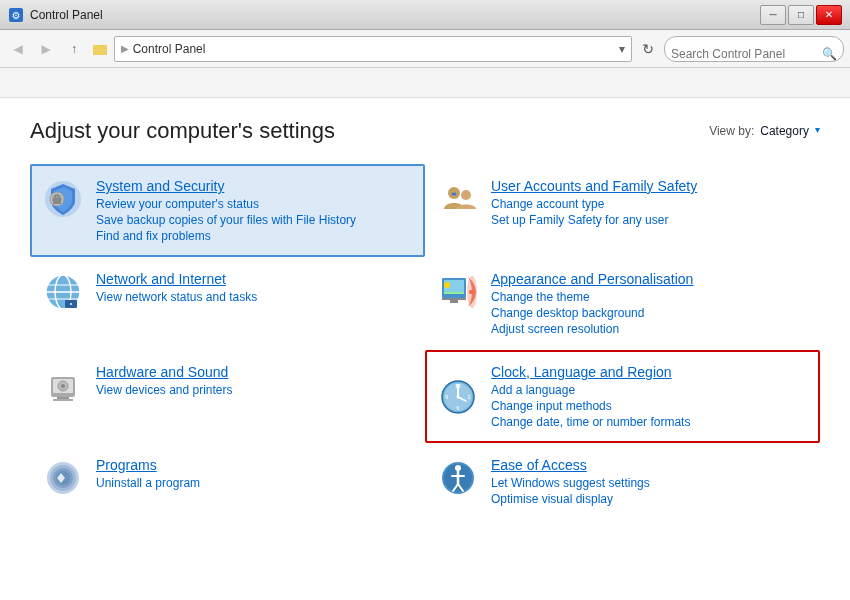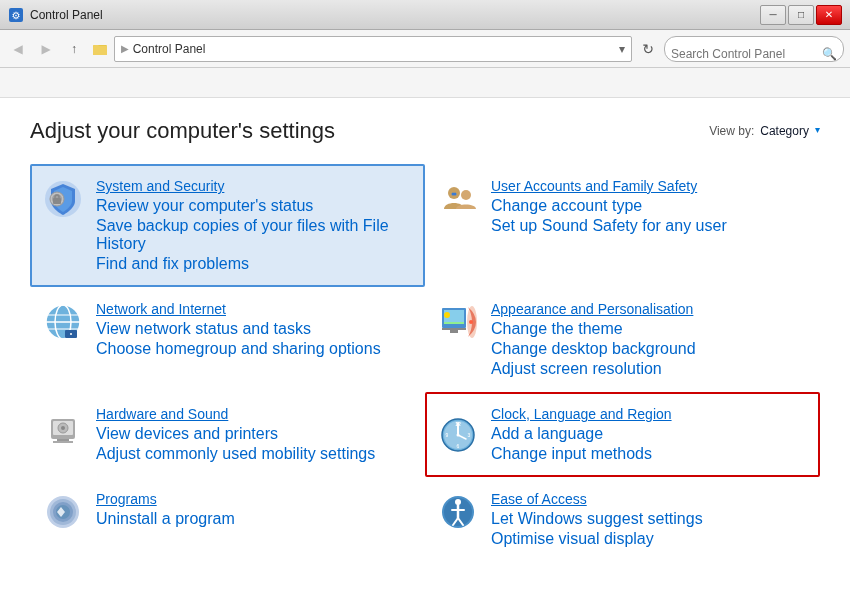--- a/index.html
+++ b/index.html
@@ -230,21 +230,21 @@
     .cat-title {
       font-size: 14px;
       color: #0066cc;
       text-decoration: underline;
       cursor: pointer;
       display: block;
       margin-bottom: 3px;
     }
     .cat-link {
       display: block;
-      font-size: 16px;
+      font-size: 12px;
       color: #0066cc;
       text-decoration: none;
       margin-top: 2px;
       cursor: pointer;
     }
   </style>
 </head>
 <body>
 
 <div class="title-bar">
@@ -328,40 +328,39 @@
     <path d="M6 30 C6 22 26 22 26 30" fill="#c8a060"></path>
     <circle cx="28" cy="16" r="5" fill="#d4a870"></circle>
     <path d="M18 30 C18 24 38 24 38 30" fill="#d4a870"></path>
     <circle cx="15" cy="15" r="1.5" fill="#3a7bd5"></circle>
     <circle cx="17" cy="15" r="1.5" fill="#3a7bd5"></circle>
   </svg>
         </div>
         <div class="cat-info">
           <span class="cat-title">User Accounts and Family Safety</span>
           <a class="cat-link">Change account type</a>
-          <a class="cat-link">Set up Sound Safety for any user</a>
+          <a class="cat-link">Set up Family Safety for any user</a>
         </div>
       </div>
       <div class="category-item">
         <div class="cat-icon">
           <svg viewBox="0 0 40 40" xmlns="http://www.w3.org/2000/svg">
     <circle cx="20" cy="20" r="17" fill="#4a9fd5" opacity="0.8"></circle>
     <ellipse cx="20" cy="20" rx="8" ry="17" fill="none" stroke="white" stroke-width="1.5"></ellipse>
     <line x1="3" y1="20" x2="37" y2="20" stroke="white" stroke-width="1.5"></line>
     <line x1="5" y1="13" x2="35" y2="13" stroke="white" stroke-width="1"></line>
     <line x1="5" y1="27" x2="35" y2="27" stroke="white" stroke-width="1"></line>
     <circle cx="20" cy="20" r="17" fill="none" stroke="white" stroke-width="1.5"></circle>
     <rect x="22" y="28" width="12" height="8" rx="1" fill="#2a5fa0"></rect>
     <circle cx="28" cy="32" r="1" fill="white"></circle>
   </svg>
         </div>
         <div class="cat-info">
           <span class="cat-title">Network and Internet</span>
           <a class="cat-link">View network status and tasks</a>
-          <a class="cat-link">Choose homegroup and sharing options</a>
         </div>
       </div>
       <div class="category-item">
         <div class="cat-icon">
           <svg viewBox="0 0 40 40" xmlns="http://www.w3.org/2000/svg">
     <rect x="4" y="6" width="24" height="20" rx="1" fill="#4a90d0"></rect>
     <rect x="6" y="8" width="20" height="14" fill="#87ceeb"></rect>
     <rect x="6" y="20" width="20" height="2" fill="#90ee90"></rect>
     <circle cx="9" cy="13" r="3" fill="#ffd700"></circle>
     <rect x="4" y="26" width="24" height="2" fill="#888"></rect>
@@ -385,21 +384,20 @@
     <rect x="10" y="14" width="20" height="14" rx="1" fill="#ddd"></rect>
     <circle cx="20" cy="21" r="5" fill="#bbb" stroke="#999" stroke-width="1"></circle>
     <circle cx="20" cy="21" r="2" fill="#888"></circle>
     <rect x="14" y="32" width="12" height="2" fill="#999"></rect>
     <rect x="10" y="34" width="20" height="2" fill="#aaa"></rect>
   </svg>
         </div>
         <div class="cat-info">
           <span class="cat-title">Hardware and Sound</span>
           <a class="cat-link">View devices and printers</a>
-          <a class="cat-link">Adjust commonly used mobility settings</a>
         </div>
       </div>
       <div class="category-item red-bordered">
         <div class="cat-icon">
           <svg viewBox="0 0 40 40" xmlns="http://www.w3.org/2000/svg">
     <circle cx="20" cy="20" r="16" fill="#4a9fd5" opacity="0.8"></circle>
     <circle cx="20" cy="20" r="16" fill="none" stroke="#2a6fa5" stroke-width="1.5"></circle>
     <circle cx="20" cy="20" r="14" fill="white" opacity="0.3"></circle>
     <line x1="20" y1="8" x2="20" y2="20" stroke="white" stroke-width="2" stroke-linecap="round"></line>
     <line x1="20" y1="20" x2="28" y2="24" stroke="white" stroke-width="1.5" stroke-linecap="round"></line>
@@ -407,20 +405,21 @@
     <text x="20" y="11" text-anchor="middle" font-size="5" fill="white" font-weight="bold">12</text>
     <text x="31" y="22" text-anchor="middle" font-size="5" fill="white">3</text>
     <text x="20" y="33" text-anchor="middle" font-size="5" fill="white">6</text>
     <text x="9" y="22" text-anchor="middle" font-size="5" fill="white">9</text>
   </svg>
         </div>
         <div class="cat-info">
           <span class="cat-title">Clock, Language and Region</span>
           <a class="cat-link">Add a language</a>
           <a class="cat-link">Change input methods</a>
+          <a class="cat-link">Change date, time or number formats</a>
         </div>
       </div>
       <div class="category-item">
         <div class="cat-icon">
           <svg viewBox="0 0 40 40" xmlns="http://www.w3.org/2000/svg">
     <circle cx="20" cy="20" r="16" fill="#c0d0e8"></circle>
     <circle cx="20" cy="20" r="13" fill="#a0b8d8"></circle>
     <circle cx="20" cy="20" r="10" fill="#80a0c8"></circle>
     <circle cx="20" cy="20" r="7" fill="#6090b8" opacity="0.8"></circle>
     <path d="M14 20 L18 15 L22 20 L18 25 Z" fill="white" opacity="0.8"></path>

